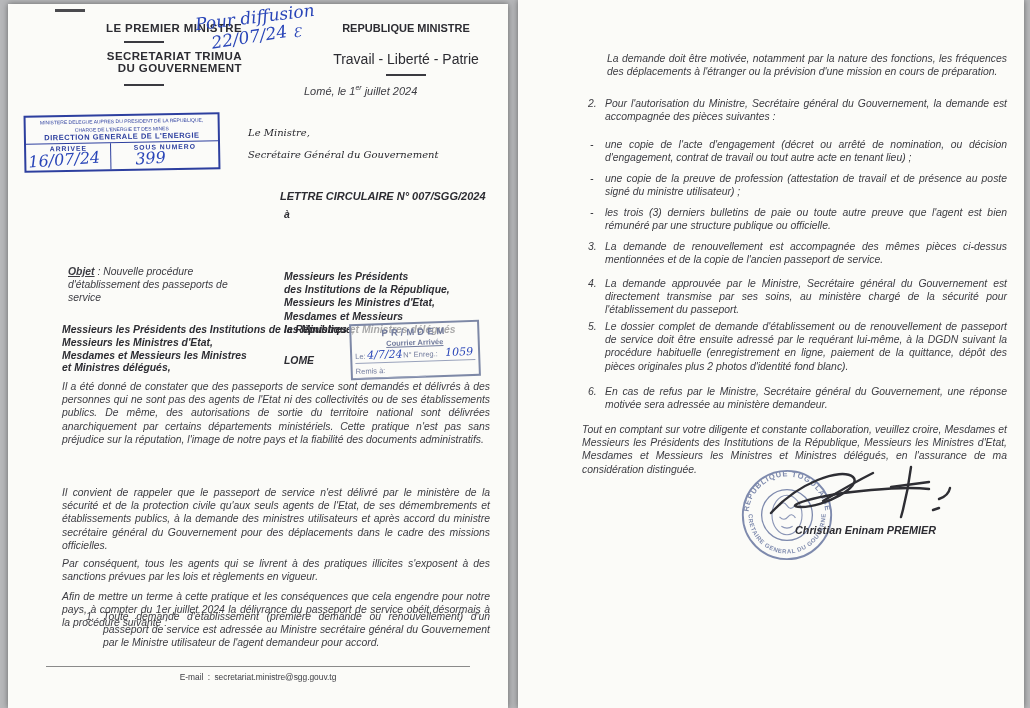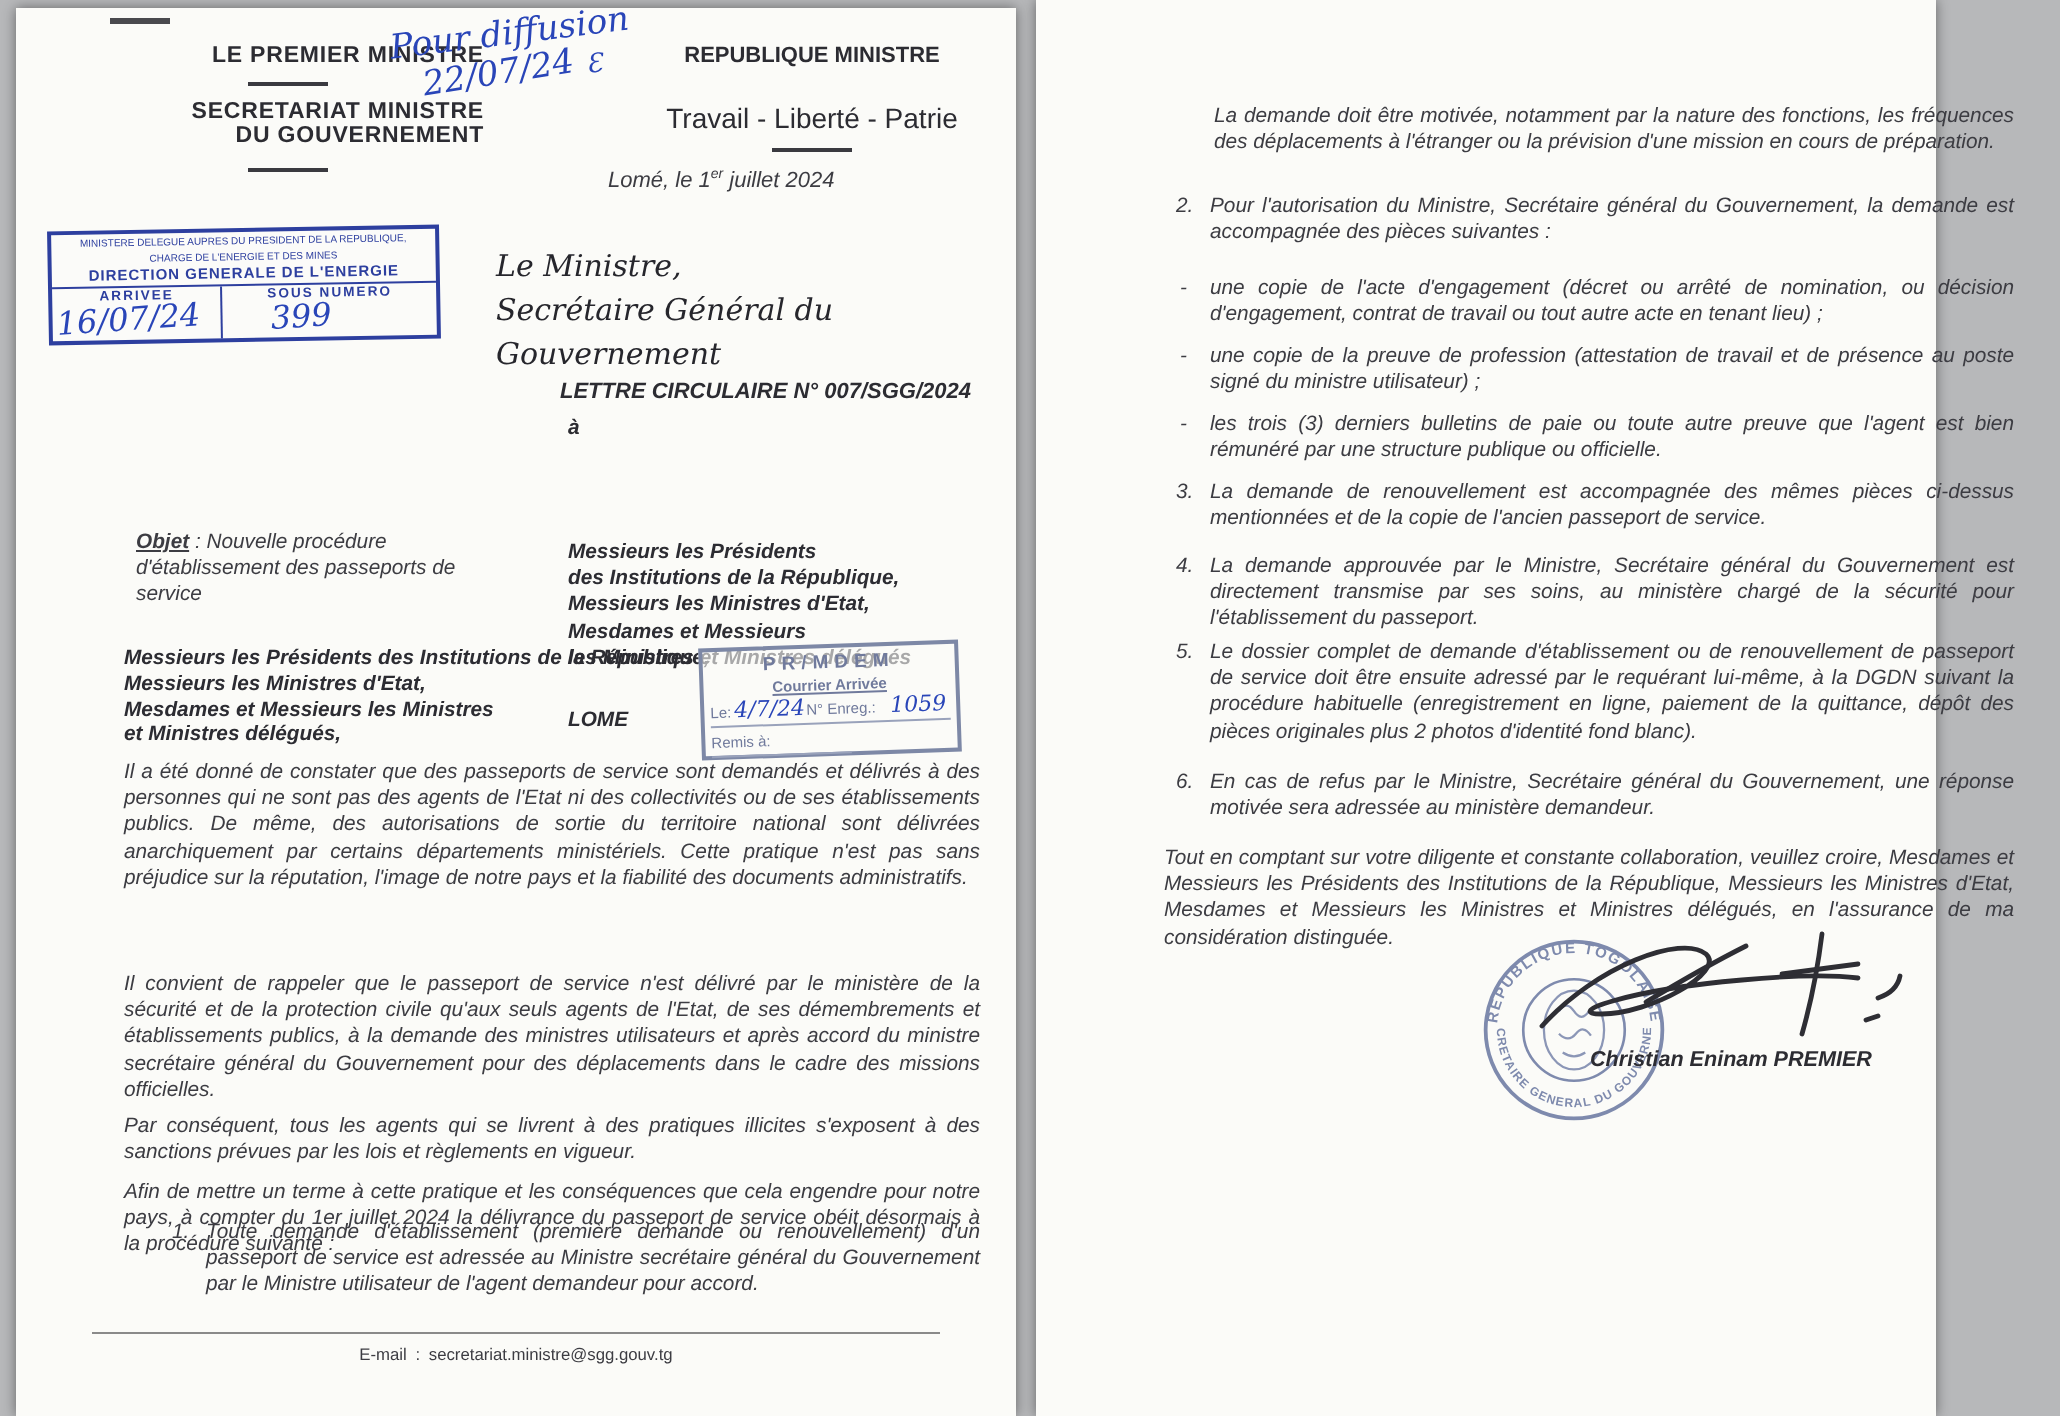--- a/index.html
+++ b/index.html
@@ -1,20 +1,20 @@
 <!DOCTYPE html>
 <html><head>
 <meta charset="utf-8">
 <style>
   html,body{margin:0;padding:0;}
   body{background:#b7b8ba;font-family:"Liberation Sans",sans-serif;}
   #stage{position:relative;width:1030px;height:708px;overflow:hidden;background:#b7b8ba;}
   .page{position:absolute;background:#fbfbf8;box-shadow:0 0 6px rgba(0,0,0,.45);}
   #page1{left:8px;top:4px;width:500px;height:704px;}
-  #page2{left:518px;top:0;width:450px;height:708px;}
+  #page2{left:518px;top:0;width:506px;height:708px;}
   .abs{position:absolute;}
   .body-text{font-style:italic;color:#3c3c42;font-size:10.4px;line-height:13.2px;}
   .bold{font-weight:bold;color:#2c2c32;}
   .just{text-align:justify;}
   .num-row{display:flex;}
   .num-row .num{flex:0 0 17px;}
   .num-row .txt{flex:1;}
   
   .hdr-left{width:196px;text-align:center;color:#2c2c32;}
   .hdr-left .t1{font-weight:bold;font-size:11.5px;letter-spacing:.4px;text-align:right;}
@@ -32,21 +32,21 @@
   .energy-stamp{width:192px;border:2px solid #2d3f9f;color:#2d3f9f;text-align:center;transform:rotate(-1deg);background:rgba(255,255,255,.2);}
   .energy-stamp .l1{font-size:5px;line-height:6px;padding-top:2px;}
   .energy-stamp .l3{font-size:7.5px;font-weight:bold;letter-spacing:.5px;line-height:9px;padding-bottom:1px;}
   .energy-cols{display:flex;border-top:1.5px solid #2d3f9f;height:26px;}
   .energy-cols .c{position:relative;}
   .energy-cols .c1{flex:0 0 44%;border-right:1.5px solid #2d3f9f;}
   .energy-cols .c2{flex:1;}
   .energy-cols .lbl{font-size:6.8px;font-weight:bold;letter-spacing:1px;padding-top:1px;}
   .energy-cols .hw-val{position:absolute;left:2px;top:6px;font-size:16px;transform:rotate(-3deg);white-space:nowrap;}
   
-  .script{font-family:"DejaVu Serif",serif;font-style:italic;font-size:15px;color:#26262c;line-height:22px;}
+  .script{font-family:"DejaVu Serif",serif;font-style:italic;font-size:10px;color:#26262c;line-height:22px;}
   .reference{font-weight:bold;font-style:italic;font-size:11px;color:#2c2c32;}
   
   .objet-label{font-weight:bold;text-decoration:underline;}
   
   .courier-stamp{width:126px;height:52px;border:2px solid #7d88a6;color:#707a9c;transform:rotate(-2deg);font-size:7.5px;background:rgba(251,251,248,.6);}
   .courier-stamp .t{font-weight:bold;letter-spacing:3px;font-size:9.5px;text-align:center;margin-top:2px;}
   .courier-stamp .s{text-align:center;text-decoration:underline;font-weight:bold;margin-top:1px;}
   .courier-stamp .row{margin:3px 3px 0 3px;border-bottom:.8px solid #99a2bb;position:relative;height:11px;}
   .courier-stamp .hw-val{position:absolute;font-size:11px;top:-3px;white-space:nowrap;}
   
@@ -62,21 +62,21 @@
 
 <div id="stage">
 
   <div class="page" id="page1">
 
     <div class="abs artifact" style="left:47px;top:5px;width:30px;height:3px;"></div>
 
     <div class="abs hdr-left" style="left:38px;top:18px;">
       <div class="t1">LE PREMIER MINISTRE</div>
       <div class="hdr-rule"></div>
-      <div class="t1">SECRETARIAT MINISTRE</div>
+      <div class="t1">SECRETARIAT TRIMUA</div>
       <div class="t1">DU GOUVERNEMENT</div>
       <div class="hdr-rule" style="margin-top:10px;"></div>
     </div>
 
     <div class="abs hw hw-note" style="left:188px;top:4px;">
       <div>Pour diffusion</div>
       <div><span class="l2">22/07/24</span><span class="paraph">Ɛ</span></div>
     </div>
 
     <div class="abs hdr-right" style="left:318px;top:18px;">

